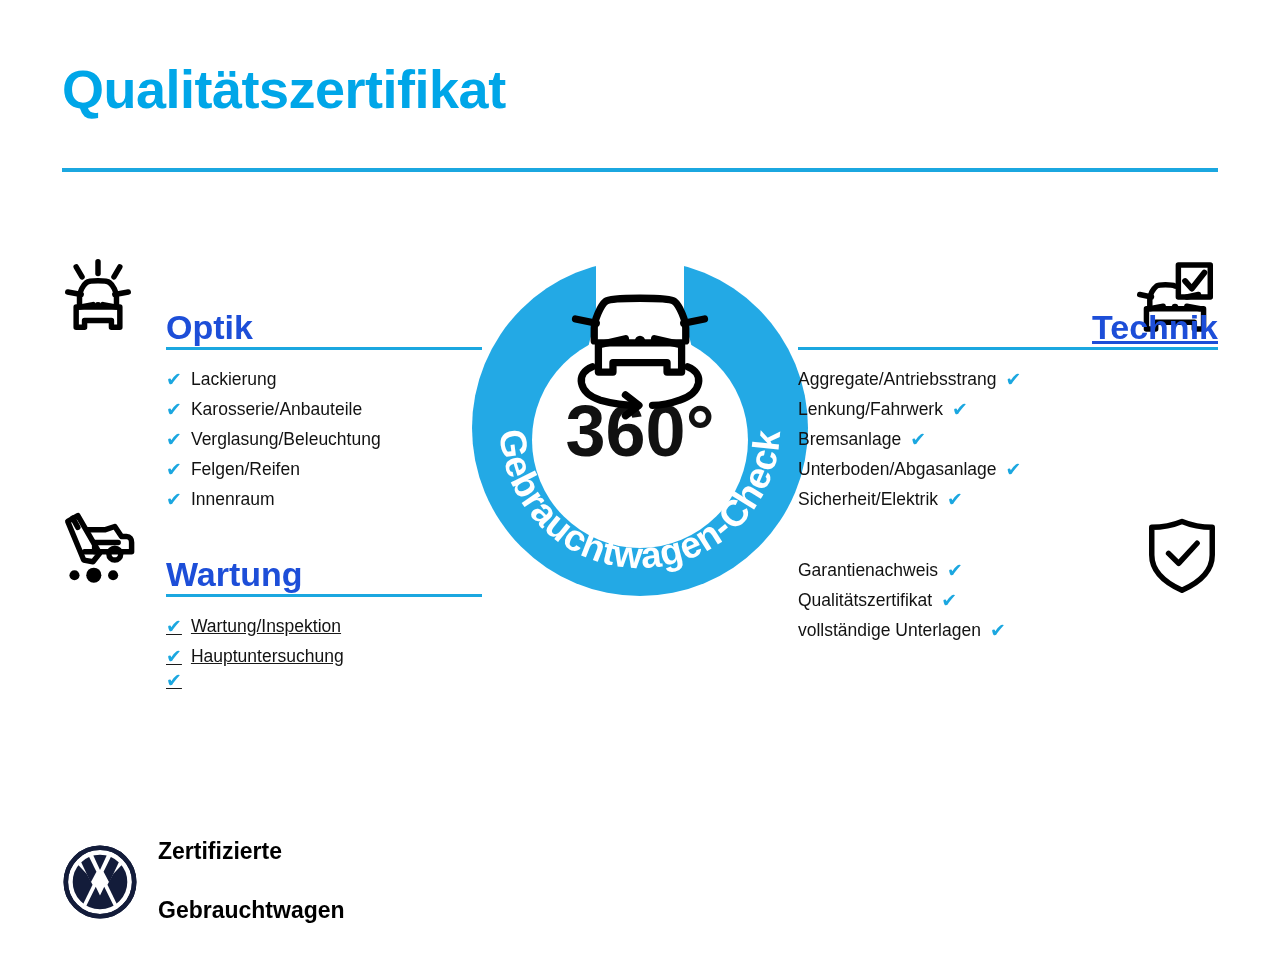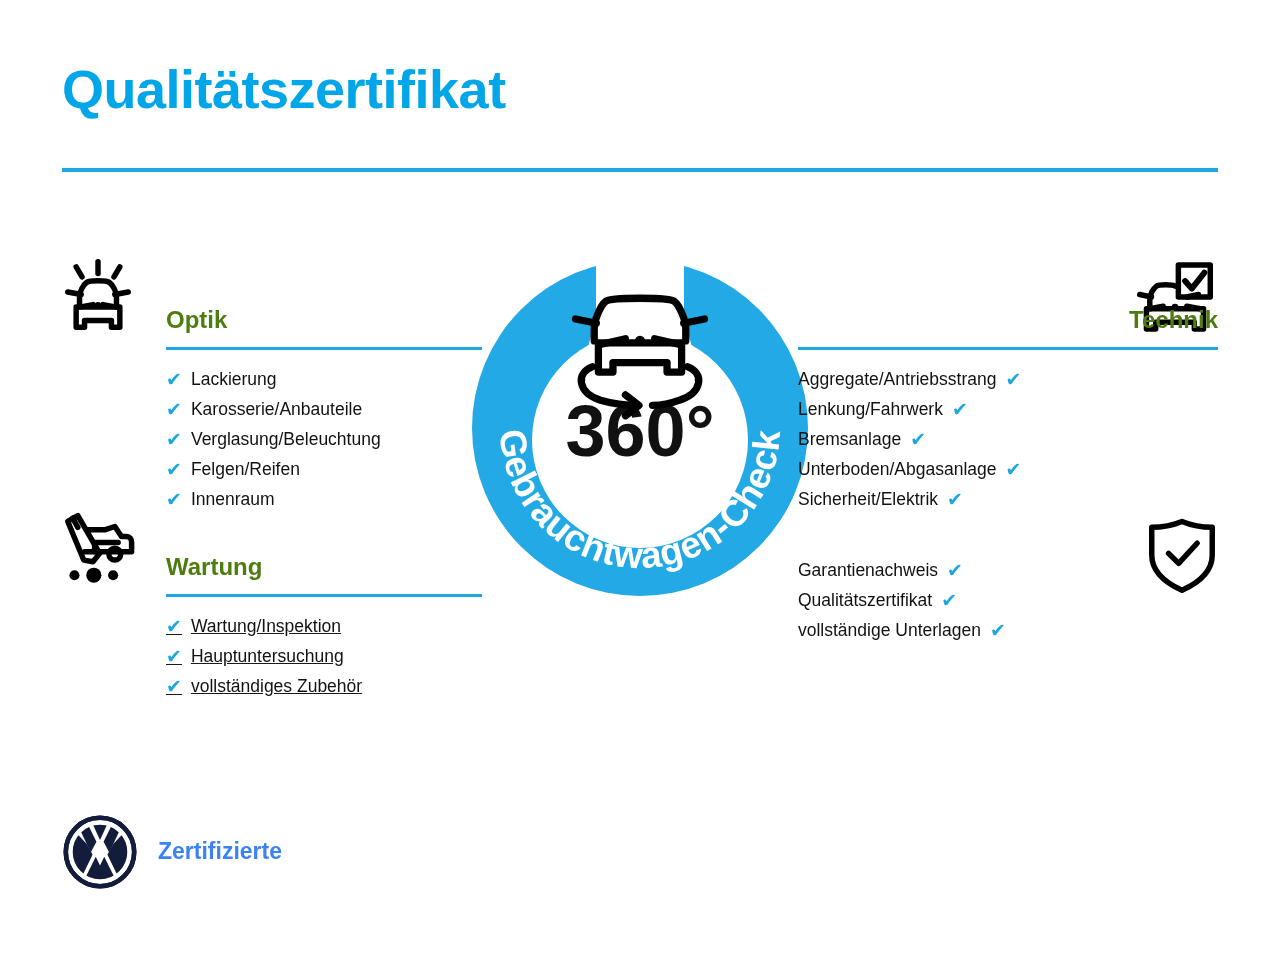--- a/index.html
+++ b/index.html
@@ -42,29 +42,29 @@
   .col-right { left: 798px; }
 
   .block { position: absolute; width: 420px; }
 
   .block-head {
     position: relative;
     height: 56px;
   }
   .block-title {
     position: absolute;
-    bottom: 18px;
-    font-size: 24px;
+    bottom: 6px;
+    font-size: 34px;
     font-weight: 700;
-    color: #4d7c0f;
+    color: #1d4ed8;
     line-height: 1;
     white-space: nowrap;
   }
   .align-left  .block-title { left: 104px; }
-  .align-right .block-title { right: 0px; }
+  .align-right .block-title { right: 0px; text-decoration: underline; }
 
   .block-rule {
     position: absolute;
     bottom: 0;
     height: 3px;
     background: #1ba7e0;
   }
   .align-left  .block-rule { left: 104px; right: 0; }
   .align-right .block-rule { left: 0; right: 0; }
 
@@ -123,21 +123,21 @@
     top: 808px;
     display: flex;
     align-items: center;
   }
   .vw-mark { width: 76px; height: 76px; display: block; }
   .footer-text {
     margin-left: 20px;
     font-size: 23px;
     font-weight: 700;
     line-height: 1.28;
-    color: #3b82f6;
+    color: #000000;
     white-space: pre-line;
   }
 </style>
 </head>
 <body>
 
 <div class="page-title">Qualitätszertifikat</div>
 <div class="header-rule"></div>
 
 <svg class="sec-icon icon-optik" viewBox="0 0 100 100" fill="none" stroke="#000" stroke-width="6.5" stroke-linecap="round" stroke-linejoin="round">
@@ -258,21 +258,20 @@
     <li>
         <span class="tick">✔</span>
         <span>Wartung/Inspektion</span>
       </li>
     <li>
         <span class="tick">✔</span>
         <span>Hauptuntersuchung</span>
       </li>
     <li>
         <span class="tick">✔</span>
-        <span>vollständiges Zubehör</span>
       </li>
   </ul>
 </div>
 
 <div class="block col-right align-right" style="top:294px;">
   <div class="block-head">
     <div class="block-title">Technik</div>
     <div class="block-rule"></div>
   </div>
   <ul class="check-list">
@@ -338,14 +337,15 @@
       c0 -9.3 -3.1 -17.8 -8.6 -24.4 Z"></path>
     <path fill="#131c3a" d="M30.4 84.4
       C36.2 87.7 42.9 89.6 50 89.6
       c7.1 0 13.8 -1.9 19.6 -5.2
       L55.6 56.2 50 67.6 44.4 56.2 Z"></path>
     <circle cx="50" cy="50" r="38.5" fill="none" stroke="#ffffff" stroke-width="5.2"></circle>
     <circle cx="50" cy="50" r="45" fill="none" stroke="#131c3a" stroke-width="6"></circle>
   </svg>
   <div class="footer-text">
     <div>Zertifizierte</div>
+    <div>Gebrauchtwagen</div>
   </div>
 </div>
 
 </body></html>

